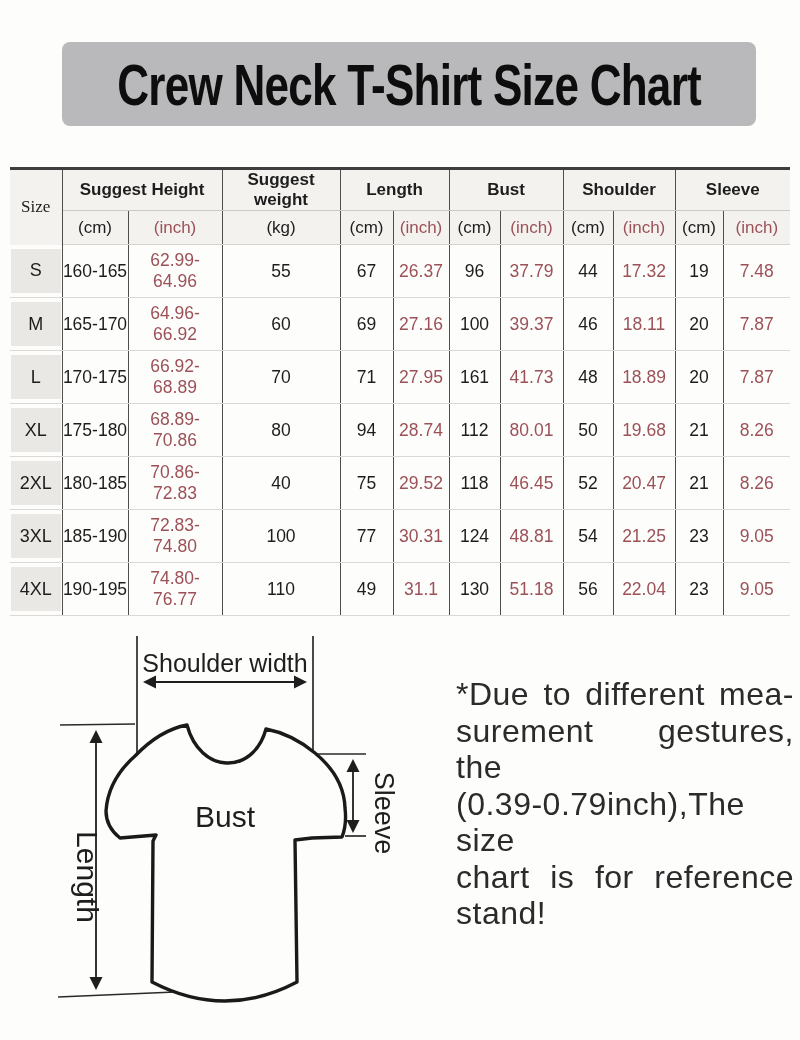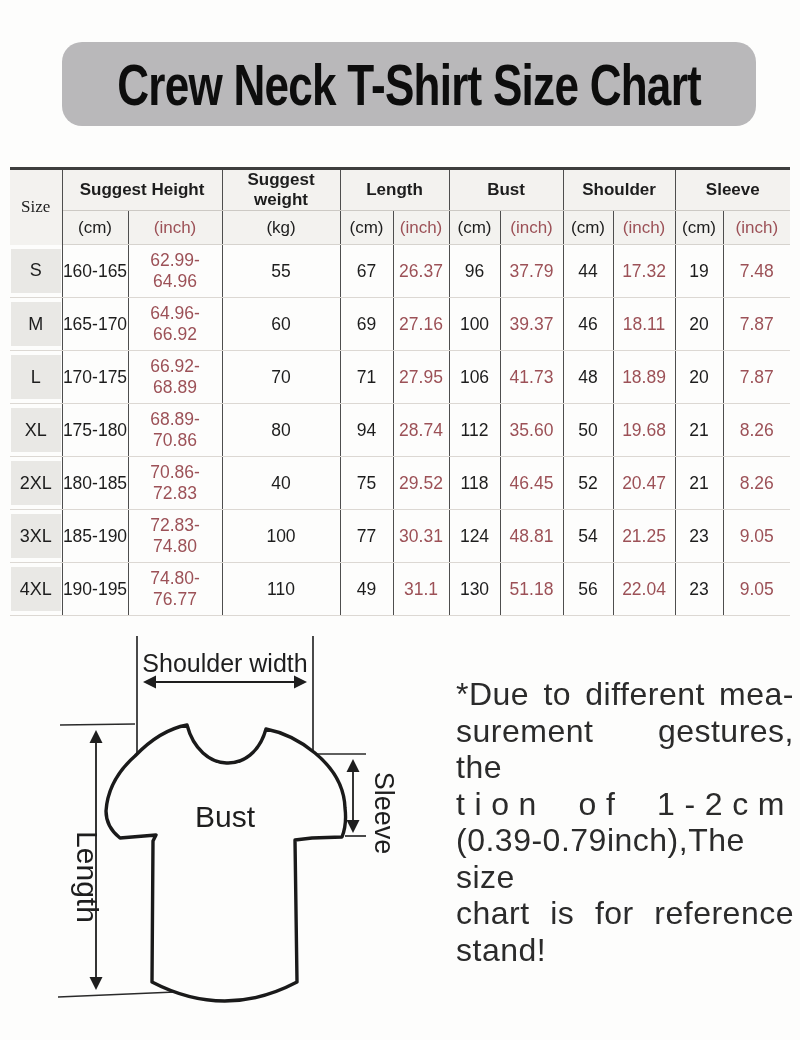--- a/index.html
+++ b/index.html
@@ -16,21 +16,21 @@
   body{
     position:relative;
     background:#fdfdfc;
     font-family:"Liberation Sans","DejaVu Sans",sans-serif;
     color:var(--ink);
     overflow:hidden;
   }
   
   .banner{
     position:absolute;left:62px;top:42px;width:694px;height:84px;
-    background:var(--banner);border-radius:20px;
+    background:var(--banner);border-radius:8px;
     display:flex;align-items:center;justify-content:center;
   }
   .banner span{
     font-size:58px;font-weight:700;color:#0d0d0d;white-space:nowrap;
     transform:scaleX(0.76);transform-origin:center;letter-spacing:-1px;
   }
   
   .tablewrap{position:absolute;left:10px;top:167px;width:780px;}
   table{
     border-collapse:collapse;table-layout:fixed;width:780px;
@@ -146,38 +146,38 @@
         </tr>
         <tr>
           <td>
             <div class="size-chip">L</div>
           </td>
           <td>170-175</td>
           <td class="inch">66.92-68.89</td>
           <td>70</td>
           <td>71</td>
           <td class="inch">27.95</td>
-          <td>106</td>
+          <td>161</td>
           <td class="inch">41.73</td>
           <td>48</td>
           <td class="inch">18.89</td>
           <td>20</td>
           <td class="inch">7.87</td>
         </tr>
         <tr>
           <td>
             <div class="size-chip">XL</div>
           </td>
           <td>175-180</td>
           <td class="inch">68.89-70.86</td>
           <td>80</td>
           <td>94</td>
           <td class="inch">28.74</td>
           <td>112</td>
-          <td class="inch">35.60</td>
+          <td class="inch">80.01</td>
           <td>50</td>
           <td class="inch">19.68</td>
           <td>21</td>
           <td class="inch">8.26</td>
         </tr>
         <tr>
           <td>
             <div class="size-chip">2XL</div>
           </td>
           <td>180-185</td>
@@ -256,17 +256,16 @@
 
   <text x="205" y="44" text-anchor="middle" font-size="25">Shoulder width</text>
   <text x="205" y="199" text-anchor="middle" font-size="30">Bust</text>
   <text x="57" y="249" text-anchor="middle" font-size="30" transform="rotate(90 57 249)">Length</text>
   <text x="355" y="185" text-anchor="middle" font-size="27" transform="rotate(90 355 185)">Sleeve</text>
 </svg>
 
 <div class="disclaimer">
     <div class="dline jl">*Due to different mea-</div>
     <div class="dline jl">surement gestures, the</div>
-    <div class="dline jl spread">tion of 1-2cm</div>
     <div class="dline jl">(0.39-0.79inch),The size</div>
     <div class="dline jl">chart is for reference</div>
     <div class="dline">stand!</div>
   </div>
 
 </body></html>

